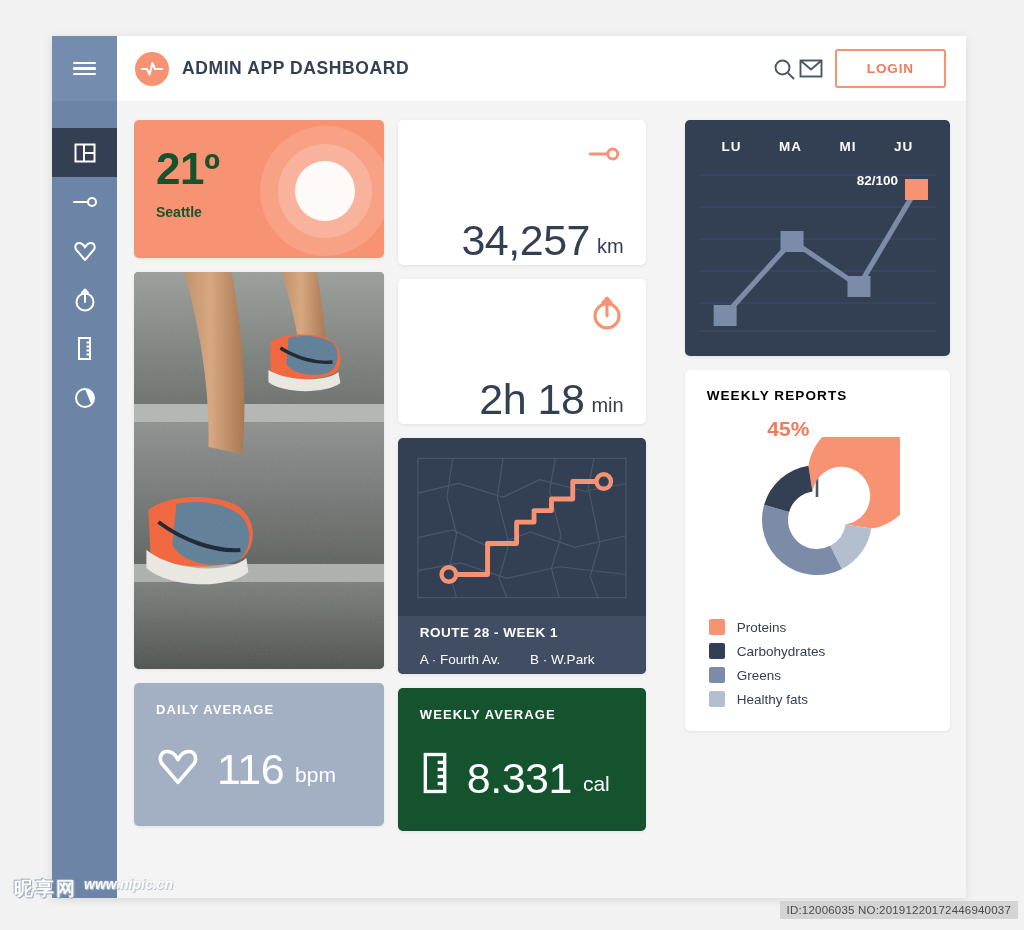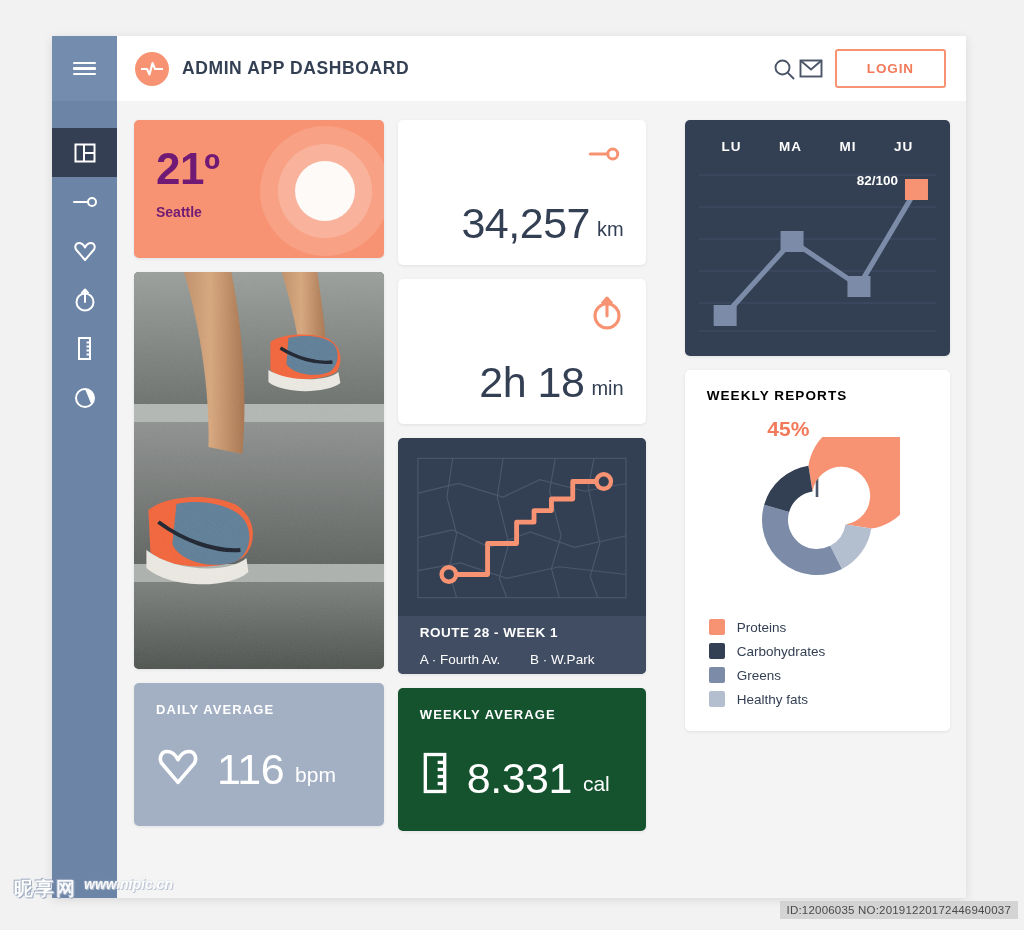--- a/index.html
+++ b/index.html
@@ -106,21 +106,21 @@
     box-shadow: 0 1px 3px rgba(60,70,90,0.10);
     overflow: hidden;
   }
 
   
   .weather {
     height: 138px;
     background: #f79372;
     position: relative;
     padding: 27px 0 0 22px;
-    color: #701a75;
+    color: #14532d;
   }
   .weather .ring-outer {
     position: absolute; right: -6px; top: 6px;
     width: 130px; height: 130px; border-radius: 50%;
     background: rgba(255,255,255,0.13);
   }
   .weather .ring-mid {
     position: absolute; right: 12px; top: 24px;
     width: 94px; height: 94px; border-radius: 50%;
     background: rgba(255,255,255,0.20);
@@ -177,21 +177,21 @@
   .kpi {
     height: 145px;
     padding: 16px 22px 0 0;
     position: relative;
     display: flex; flex-direction: column;
   }
   .kpi .kpi-icon { align-self: flex-end; height: 36px; display: flex; align-items: center; }
   .kpi .kpi-body {
     flex: 1 1 auto;
     display: flex; align-items: flex-end; justify-content: flex-end;
-    padding-bottom: 21px;
+    padding-bottom: 4px;
   }
   .kpi .kpi-val {
     font-size: 43px; color: #333f53; line-height: 0.95; letter-spacing: -0.5px;
   }
   .kpi .kpi-unit {
     font-size: 20px; color: #333f53; padding-bottom: 3px; margin-left: 7px;
   }
 
   
   .route-card { background: #333f53; height: 236px; }

